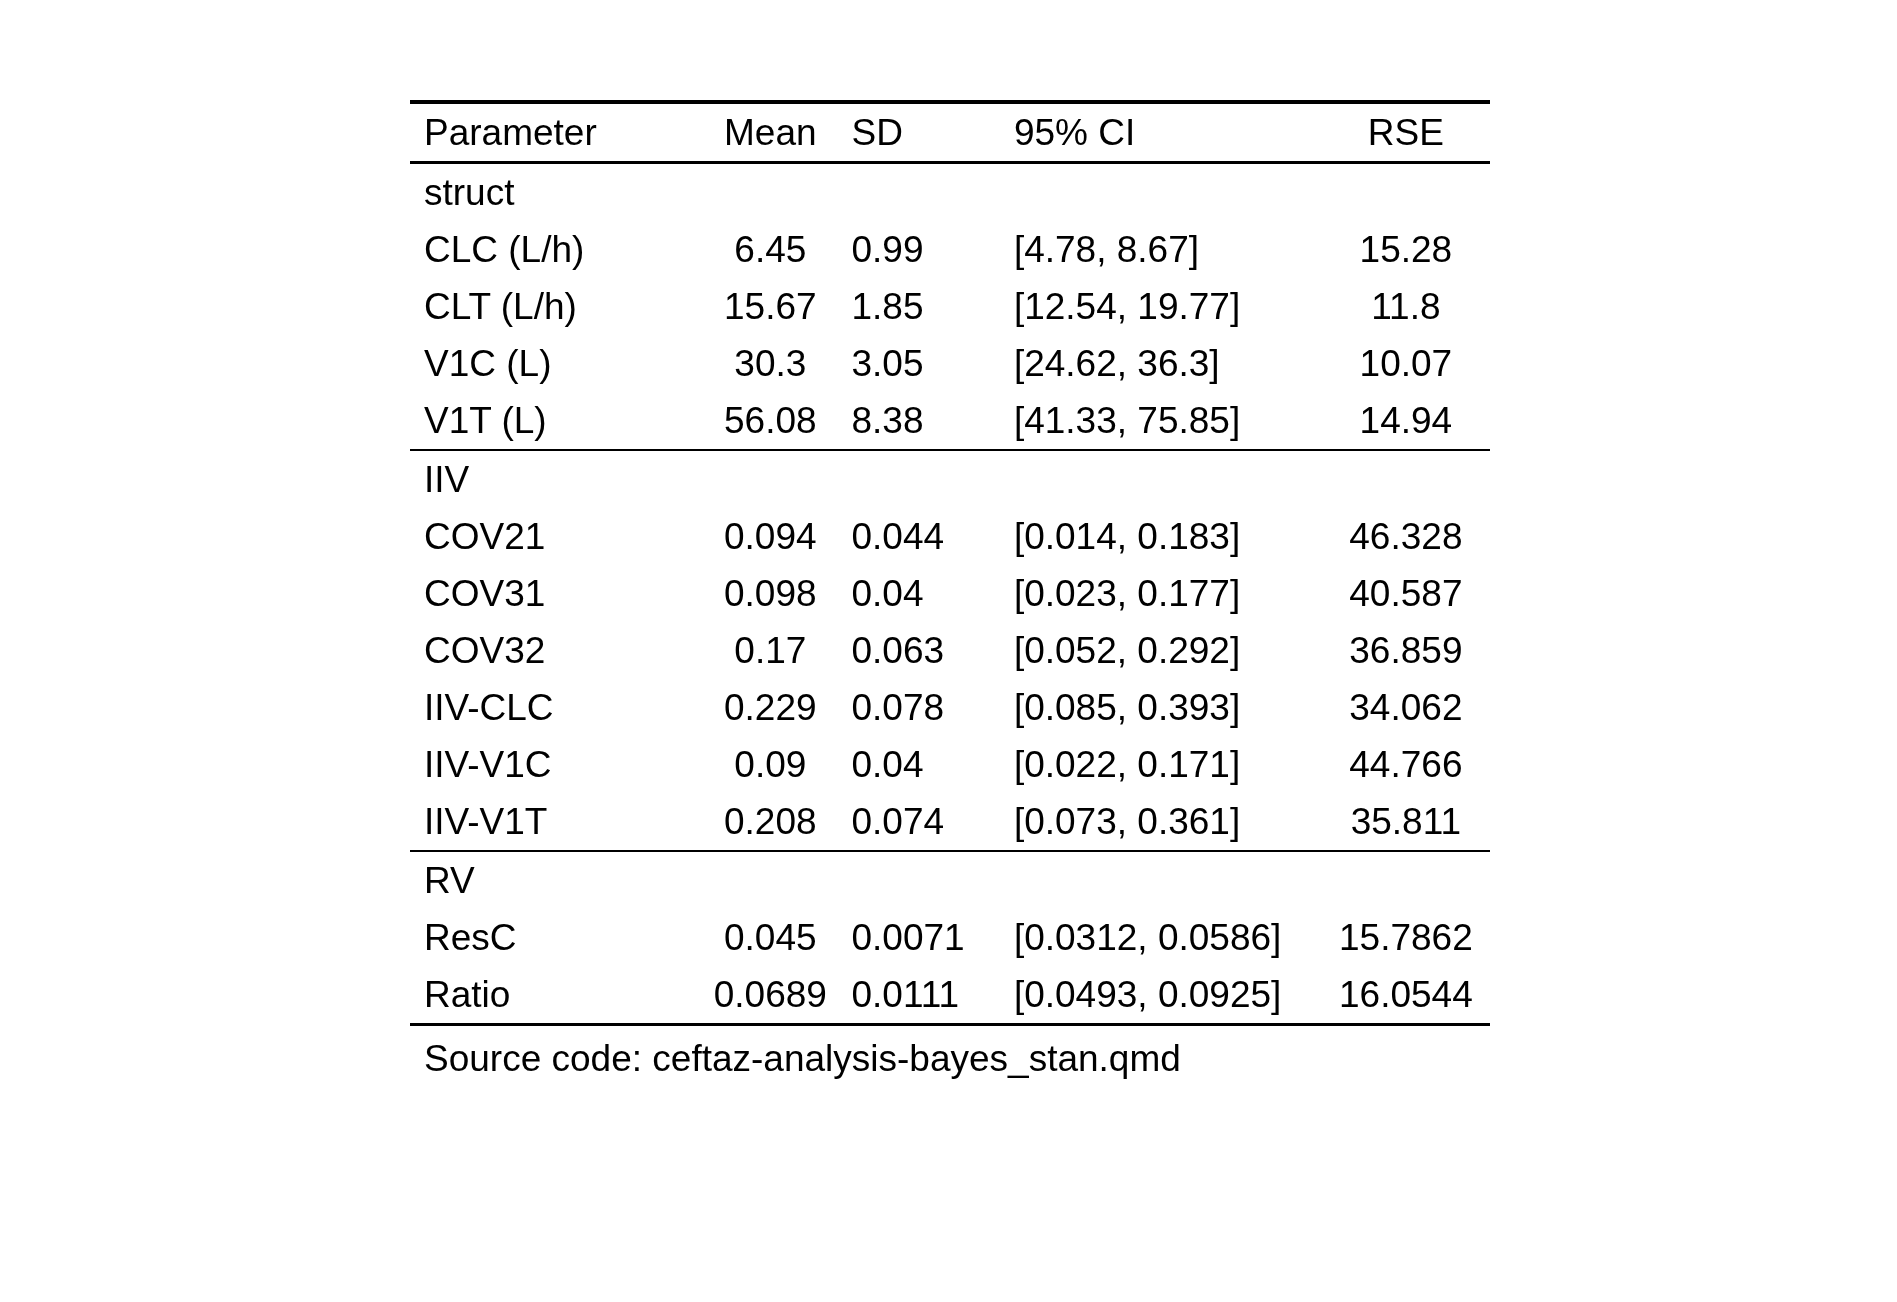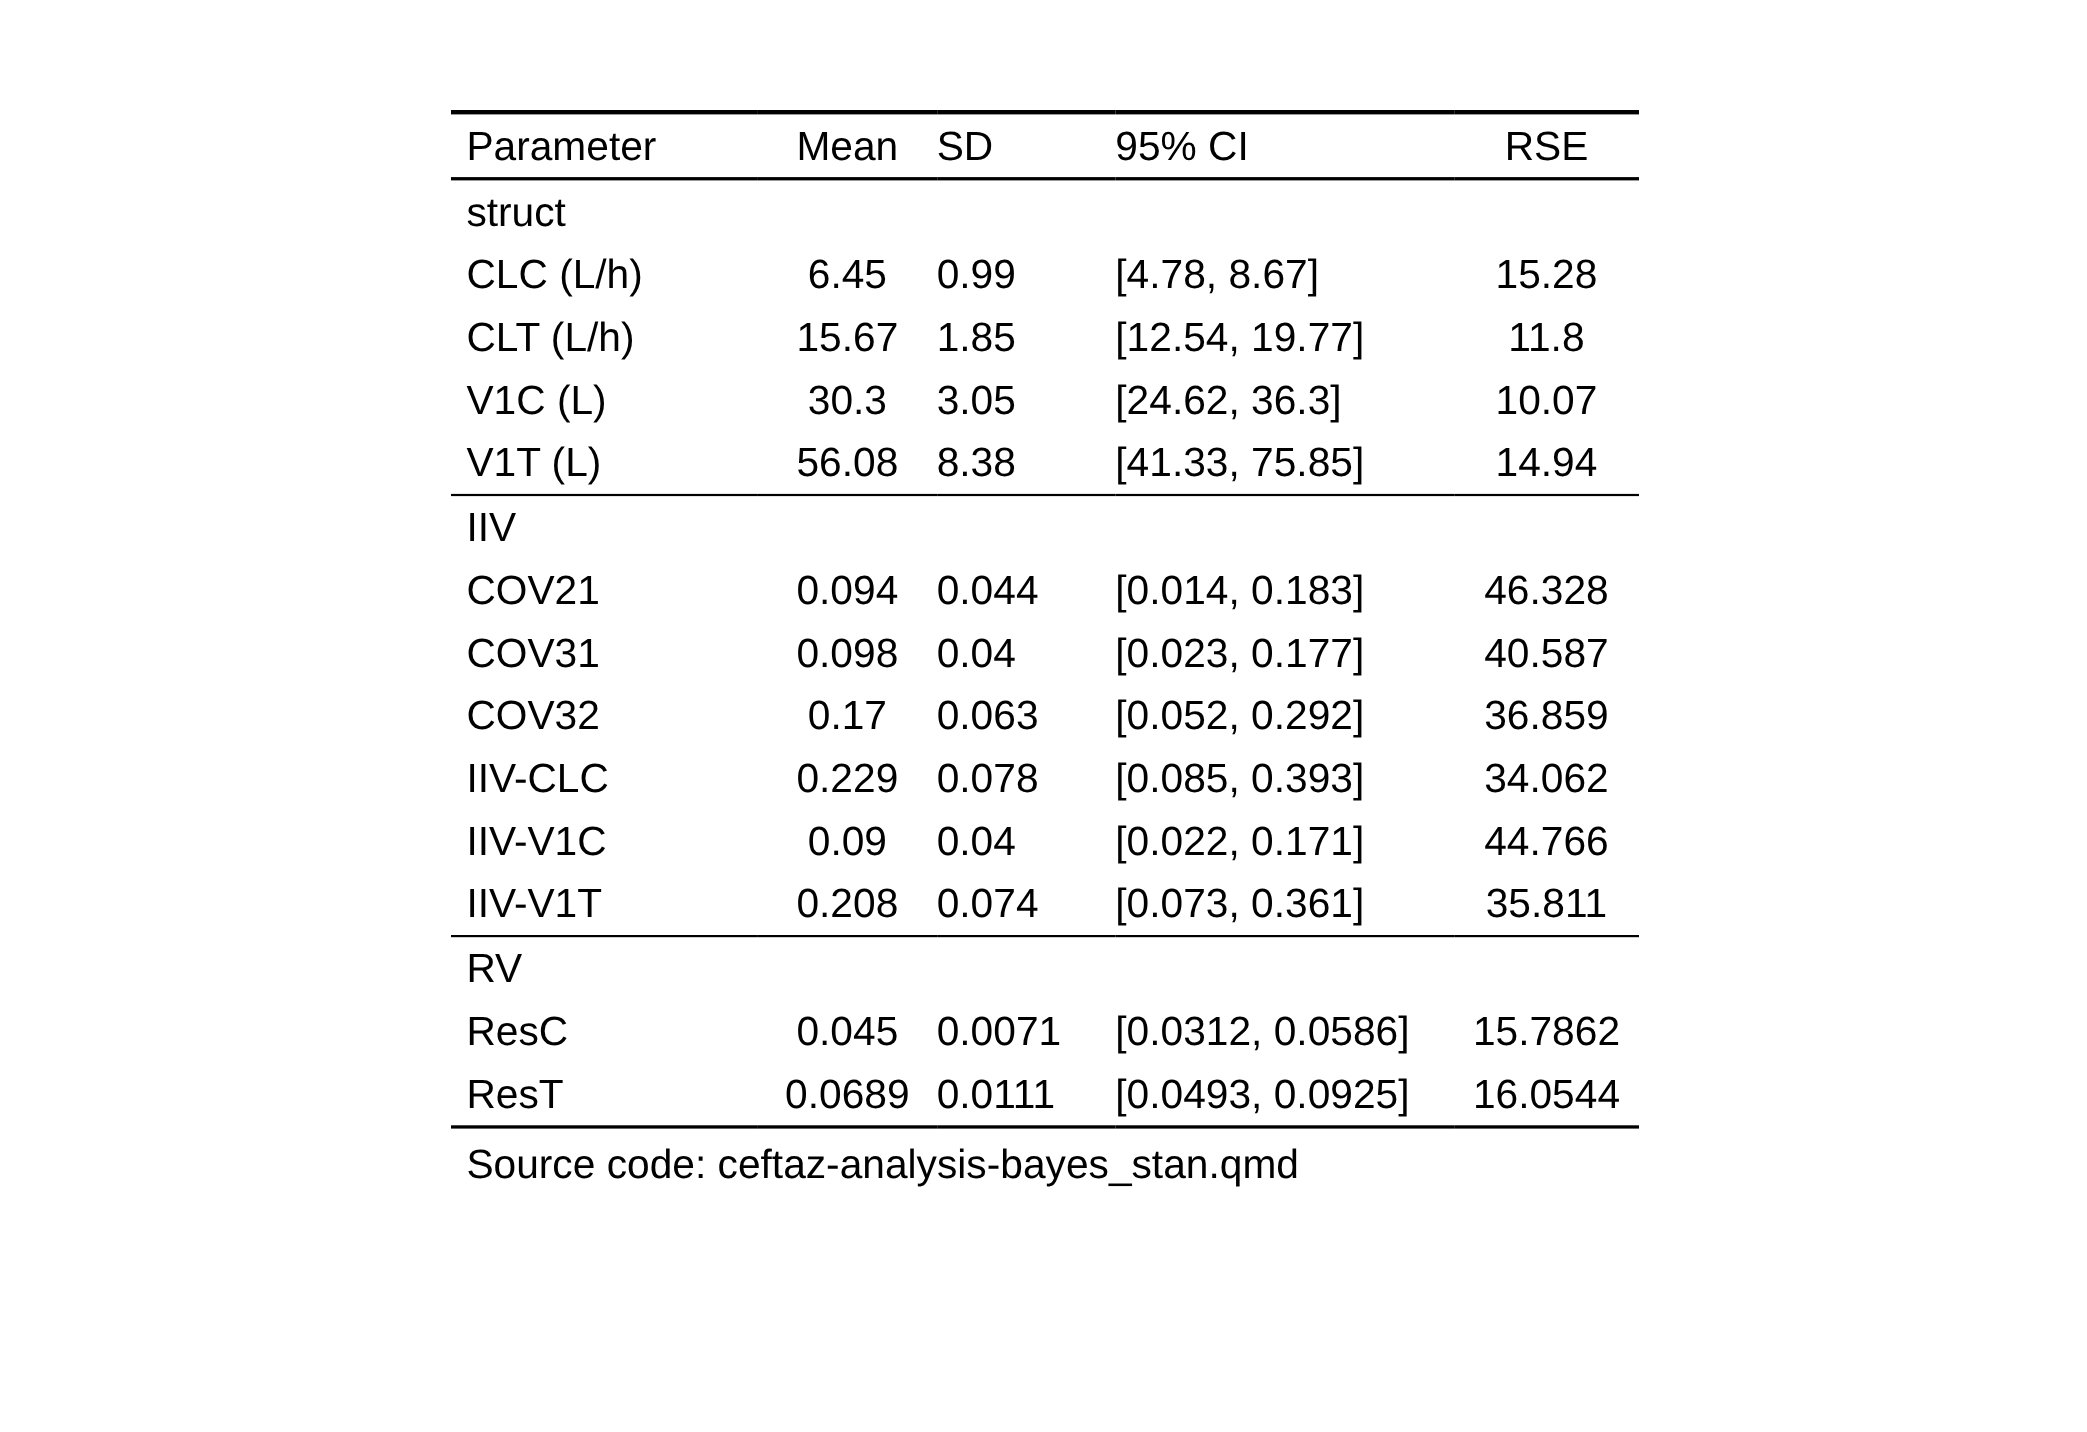--- a/index.html
+++ b/index.html
@@ -173,21 +173,21 @@
           <td class="col-rse"></td>
         </tr>
         <tr>
           <td class="col-param">ResC</td>
           <td class="col-mean">0.045</td>
           <td class="col-sd">0.0071</td>
           <td class="col-ci">[0.0312, 0.0586]</td>
           <td class="col-rse">15.7862</td>
         </tr>
         <tr>
-          <td class="col-param">ResT</td>
+          <td class="col-param">Ratio</td>
           <td class="col-mean">0.0689</td>
           <td class="col-sd">0.0111</td>
           <td class="col-ci">[0.0493, 0.0925]</td>
           <td class="col-rse">16.0544</td>
         </tr>
       </tbody>
       <tfoot>
         <tr class="bottom-rule">
           <td class="source" colspan="5">Source code: ceftaz-analysis-bayes_stan.qmd</td>
         </tr>

